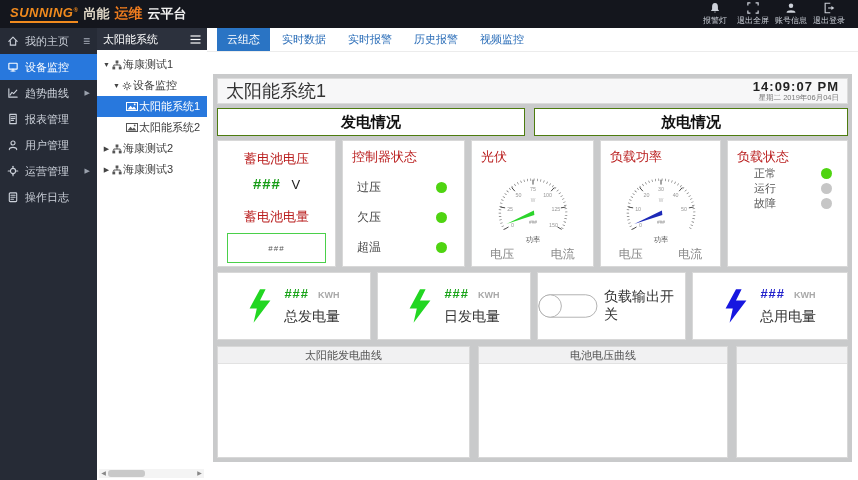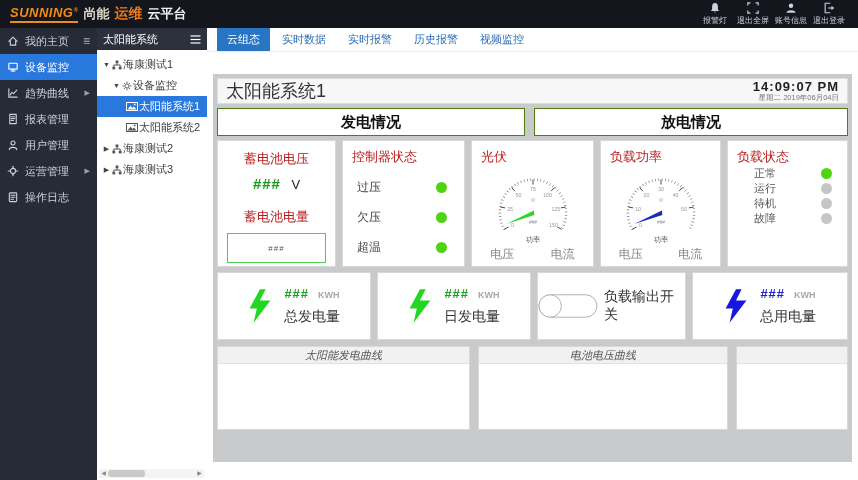--- a/index.html
+++ b/index.html
@@ -101,21 +101,21 @@
   .bolt { width:24px; height:38px; }
   .e-col { text-align:center; }
   .e-top { display:flex; align-items:baseline; gap:9px; justify-content:center; }
   .e-val { font-weight:bold; font-size:13px; letter-spacing:1px; }
   .e-val.green { color:#1aa41a; }
   .e-val.blue { color:#2222cc; }
   .e-unit { font-size:9px; color:#a8a8a8; font-weight:bold; }
   .e-lbl { font-size:14px; color:#333; margin-top:7px; }
   .switch-card { flex-direction:row; gap:6px; }
 
-  .row3 { margin-top:6px; display:grid; grid-template-columns:253px 250px 1fr; gap:8px; height:84px;font-style:italic; }
+  .row3 { margin-top:6px; display:grid; grid-template-columns:253px 250px 1fr; gap:8px; height:112px; }
   .chart-panel { background:#fff; border:1px solid #d8d8d8; display:flex; flex-direction:column; }
   .chart-head { height:17px; background:#f1f1f2; border-bottom:1px solid #e2e2e2; font-size:11px; color:#555;
     text-align:center; line-height:17px; }
   .chart-body { flex:1; background:#fff; }
 
   .icon-stroke { fill:none; stroke:#ccd1da; stroke-width:1.2; stroke-linecap:round; stroke-linejoin:round; }
   .active .icon-stroke { stroke:#fff; }
   .tree-icon { fill:none; stroke:#555; stroke-width:1; }
   .selected .tree-icon { stroke:#fff; }
   .tree-fill { fill:#555; stroke:none; }
@@ -422,24 +422,20 @@
         <div class="p-title">负载状态</div>
         <div class="status-row">
           <span class="s-lbl">正常</span>
           <span class="dot" data-state="on"></span>
         </div>
         <div class="status-row">
           <span class="s-lbl">运行</span>
           <span class="dot" data-state="off"></span>
         </div>
         <div class="status-row">
-          <span class="s-lbl">待机</span>
-          <span class="dot" data-state="off"></span>
-        </div>
-        <div class="status-row">
           <span class="s-lbl">故障</span>
           <span class="dot" data-state="off"></span>
         </div>
       </div>
     </div>
 
     <div class="row2">
       <div class="energy-card">
         <svg class="bolt" viewBox="0 0 60 84">
             <polygon points="30,0 4,48 22,48 14,84 56,28 30,28 44,0" fill="#22d622"></polygon>

